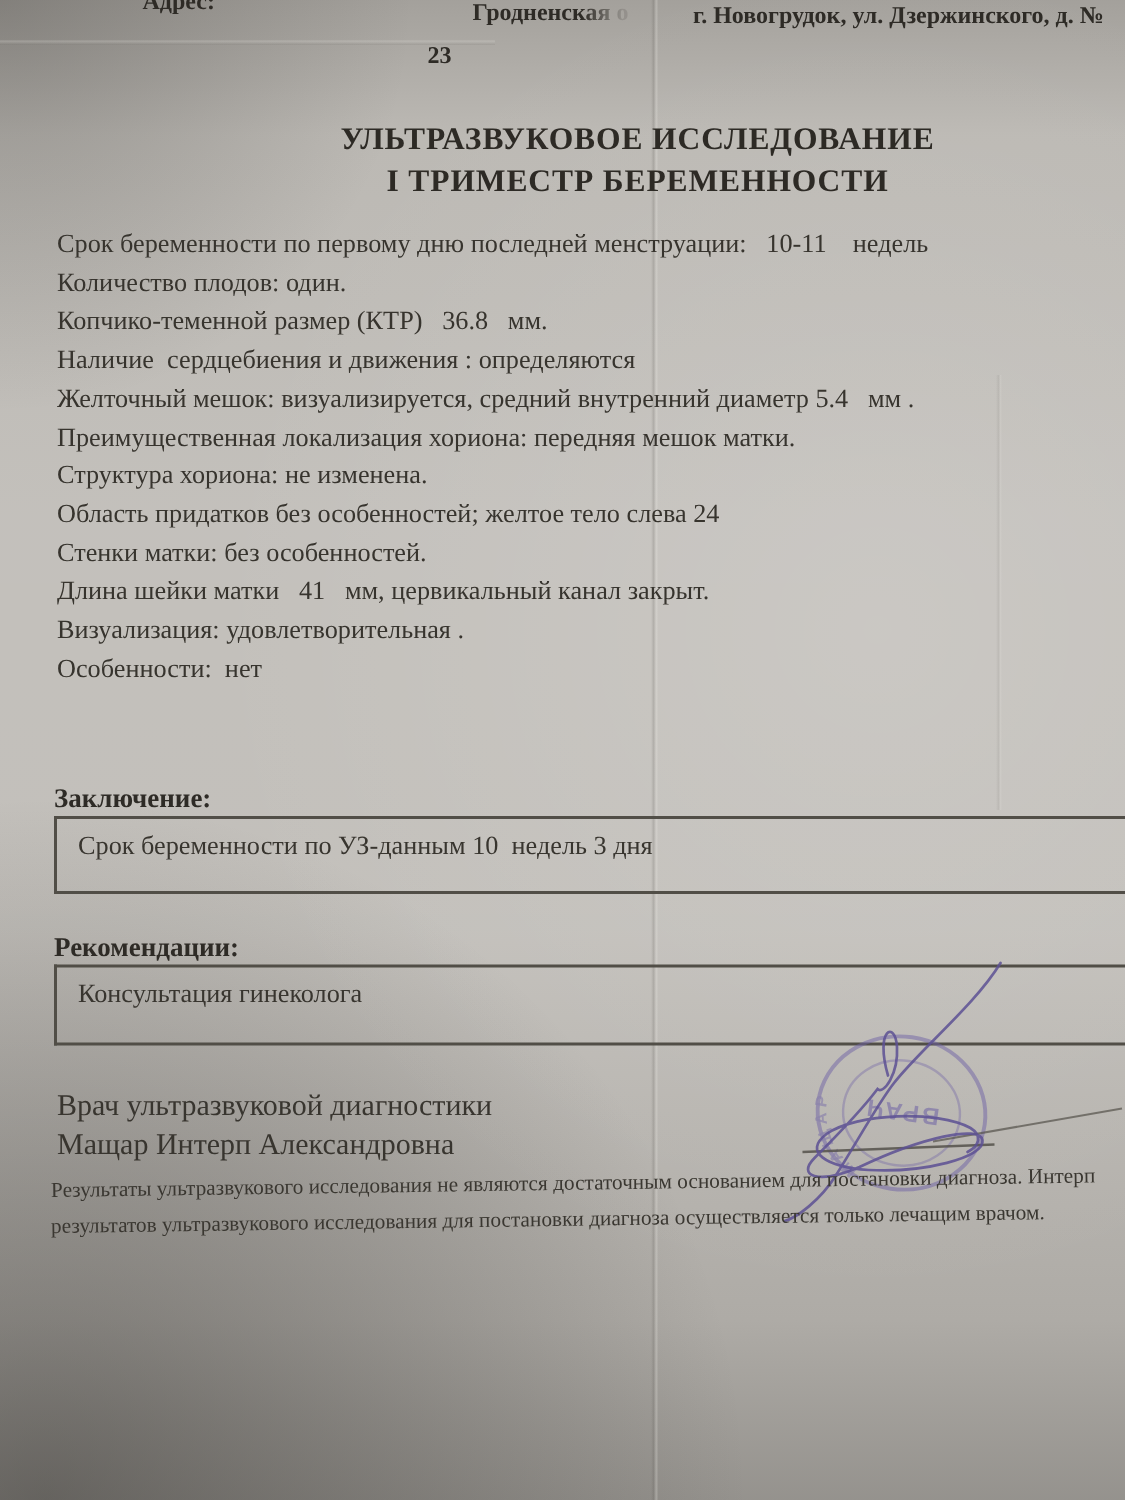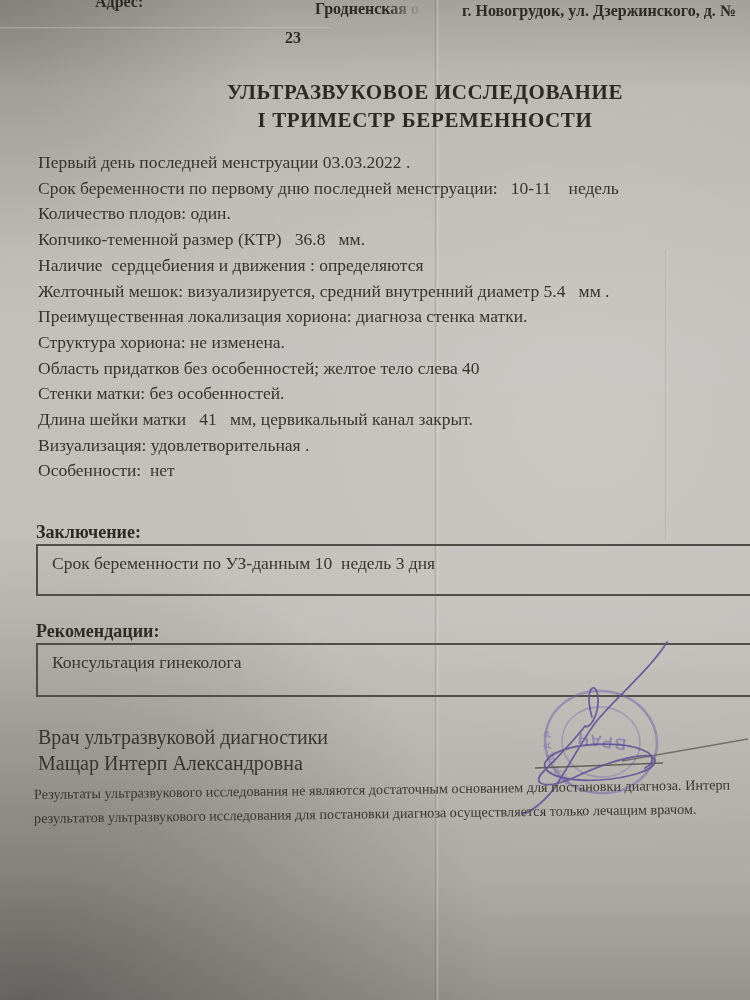--- a/index.html
+++ b/index.html
@@ -64,29 +64,28 @@
   <span class="abs t b addr addr-region" style="left:283px;top:0px;margin-left:32px;">Гродненская о</span>
   <span class="abs t b addr" style="left:462px;top:2px;">г. Новогрудок, ул. Дзержинского, д. №</span>
   <span class="abs t b addr" style="left:285px;top:29px;">23</span>
 
   <div class="abs title-wrap">
     <div>УЛЬТРАЗВУКОВОЕ ИССЛЕДОВАНИЕ</div>
     <div>I ТРИМЕСТР БЕРЕМЕННОСТИ</div>
   </div>
 
   <div class="abs body-lines">
-    <div>Первый день последней менструации 03.03.2022 .</div>
     <div>Срок беременности по первому дню последней менструации:   10-11    недель</div>
     <div>Количество плодов: один.</div>
     <div>Копчико-теменной размер (КТР)   36.8   мм.</div>
     <div>Наличие  сердцебиения и движения : определяются</div>
     <div>Желточный мешок: визуализируется, средний внутренний диаметр 5.4   мм .</div>
-    <div>Преимущественная локализация хориона: диагноза стенка матки.</div>
+    <div>Преимущественная локализация хориона: передняя мешок матки.</div>
     <div>Структура хориона: не изменена.</div>
-    <div>Область придатков без особенностей; желтое тело слева 40</div>
+    <div>Область придатков без особенностей; желтое тело слева 24</div>
     <div>Стенки матки: без особенностей.</div>
     <div>Длина шейки матки   41   мм, цервикальный канал закрыт.</div>
     <div>Визуализация: удовлетворительная .</div>
     <div>Особенности:  нет</div>
   </div>
 
   <span class="abs t b sec-head" style="left:36px;top:522px;">Заключение:</span>
   <div class="abs sec-box" style="left:36px;top:544px;height:48px;">
     <span class="t">Срок беременности по УЗ-данным 10  недель 3 дня</span>
   </div>

